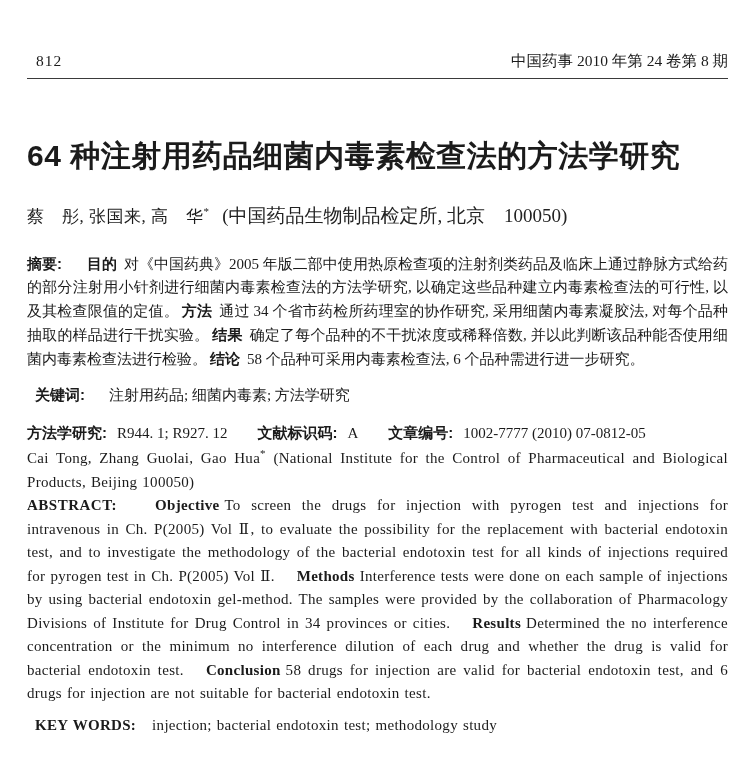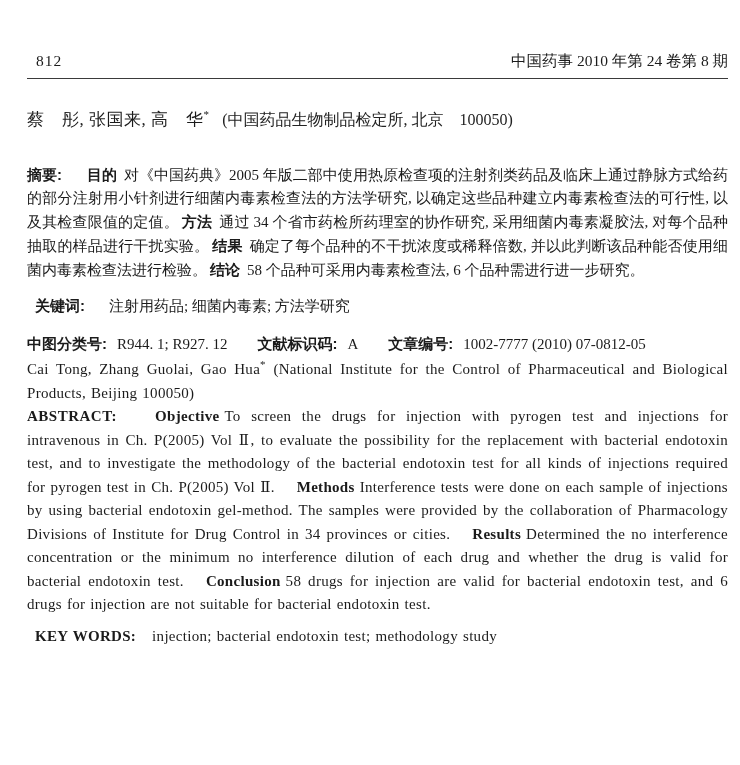--- a/index.html
+++ b/index.html
@@ -26,24 +26,24 @@
   
   .title-cn{
     margin:58px 0 0 0;
     font-size:30px;line-height:38px;font-weight:700;
     font-family:"Liberation Sans","DejaVu Sans",sans-serif;
     letter-spacing:0.5px;
   }
   .authors-cn{
     margin-top:28px;font-size:17px;line-height:26px;letter-spacing:0.5px;
   }
-  .authors-cn .affil{font-size:16px;color:#222;margin-left:8px;letter-spacing:0;}
+  .authors-cn .affil{font-size:19px;color:#222;margin-left:8px;letter-spacing:0;}
   sup.mark{font-size:11px;vertical-align:super;line-height:0;}
   .abs-cn{
-    margin:30px 0 0 0;
+    margin:22px 0 0 0;
     font-size:15px;line-height:23px;
     text-align:justify;
   }
   .lbl-strong{
     font-weight:700;
     font-family:"Liberation Sans","DejaVu Sans",sans-serif;
   }
   .abs-cn .head-lbl{margin-right:22px;}
   .abs-cn .sec-lbl{margin:0 7px 0 3px;}
   .kw-cn{margin:13px 0 0 8px;font-size:15px;line-height:22px;}
@@ -74,36 +74,37 @@
 <body>
 
 <div class="page">
 
   <div class="running-head">
     <span class="page-num">812</span>
     <span class="journal-issue">中国药事 2010 年第 24 卷第 8 期</span>
   </div>
   <hr class="head-rule">
 
+  <h1 class="title-cn">64 种注射用药品细菌内毒素检查法的方法学研究</h1>
 
   <div class="authors-cn">
     <span>蔡　彤, 张国来, 高　华</span><sup class="mark">*</sup>
     <span class="affil">(中国药品生物制品检定所, 北京　100050)</span>
   </div>
 
   <p class="abs-cn">
     <span class="lbl-strong head-lbl">摘要:</span><span class="lbl-strong sec-lbl">目的</span><span>对《中国药典》2005 年版二部中使用热原检查项的注射剂类药品及临床上通过静脉方式给药的部分注射用小针剂进行细菌内毒素检查法的方法学研究, 以确定这些品种建立内毒素检查法的可行性, 以及其检查限值的定值。</span><span class="lbl-strong sec-lbl">方法</span><span>通过 34 个省市药检所药理室的协作研究, 采用细菌内毒素凝胶法, 对每个品种抽取的样品进行干扰实验。</span><span class="lbl-strong sec-lbl">结果</span><span>确定了每个品种的不干扰浓度或稀释倍数, 并以此判断该品种能否使用细菌内毒素检查法进行检验。</span><span class="lbl-strong sec-lbl">结论</span><span>58 个品种可采用内毒素检查法, 6 个品种需进行进一步研究。</span>
   </p>
 
   <p class="kw-cn">
     <span class="lbl-strong head-lbl">关键词:</span><span>注射用药品; 细菌内毒素; 方法学研究</span>
   </p>
 
   <p class="meta-line">
-    <span class="meta-group"><span class="lbl-strong">中图分类号:</span><span>R944. 1; R927. 12</span></span><span class="meta-group"><span class="lbl-strong">文献标识码:</span><span>A</span></span><span class="meta-group"><span class="lbl-strong">文章编号:</span><span>1002-7777 (2010) 07-0812-05</span></span>
+    <span class="meta-group"><span class="lbl-strong">方法学研究:</span><span>R944. 1; R927. 12</span></span><span class="meta-group"><span class="lbl-strong">文献标识码:</span><span>A</span></span><span class="meta-group"><span class="lbl-strong">文章编号:</span><span>1002-7777 (2010) 07-0812-05</span></span>
   </p>
 
 
   <p class="authors-en">
     <span>Cai Tong, Zhang Guolai, Gao Hua</span><sup class="mark">*</sup>
     <span>(National Institute for the Control of Pharmaceutical and Biological Products, Beijing 100050)</span>
   </p>
 
   <p class="abs-en">
     <span class="b head-lbl">ABSTRACT:</span><span class="b sec-lbl">Objective</span><span>To screen the drugs for injection with pyrogen test and injections for intravenous in Ch. P(2005) Vol Ⅱ, to evaluate the possibility for the replacement with bacterial endotoxin test, and to investigate the methodology of the bacterial endotoxin test for all kinds of injections required for pyrogen test in Ch. P(2005) Vol Ⅱ.</span><span class="b sec-lbl">Methods</span><span>Interference tests were done on each sample of injections by using bacterial endotoxin gel-method. The samples were provided by the collaboration of Pharmacology Divisions of Institute for Drug Control in 34 provinces or cities.</span><span class="b sec-lbl">Results</span><span>Determined the no interference concentration or the minimum no interference dilution of each drug and whether the drug is valid for bacterial endotoxin test.</span><span class="b sec-lbl">Conclusion</span><span>58 drugs for injection are valid for bacterial endotoxin test, and 6 drugs for injection are not suitable for bacterial endotoxin test.</span>

